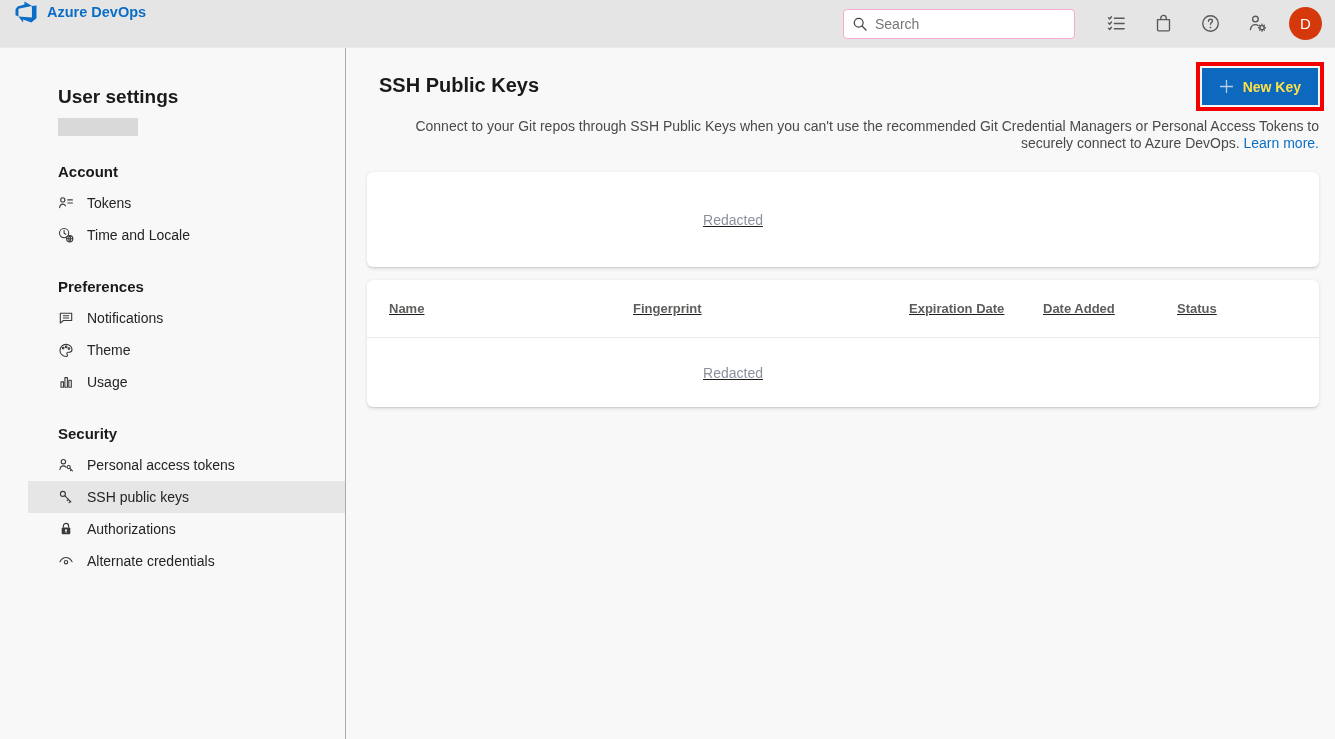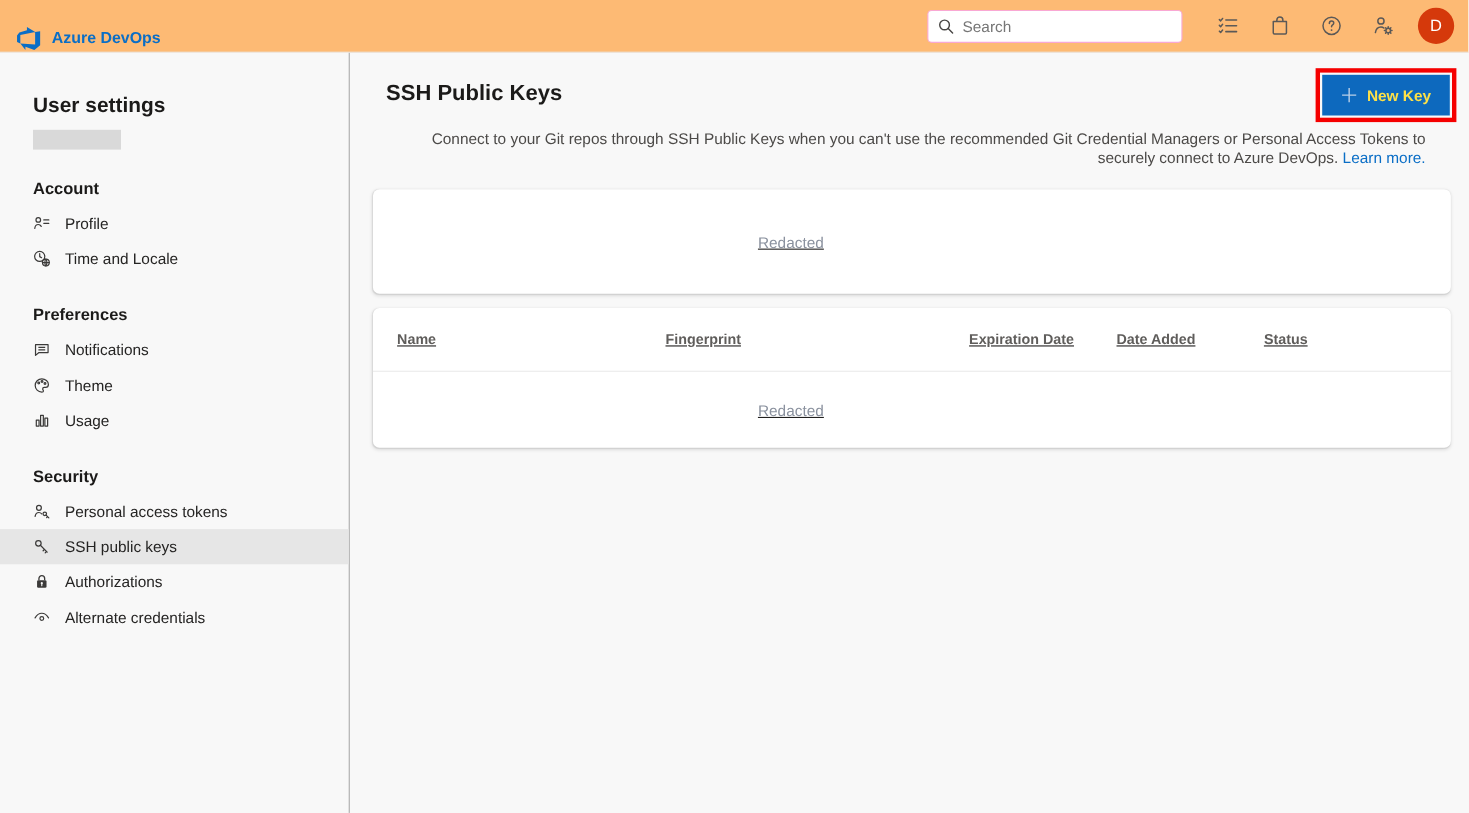--- a/index.html
+++ b/index.html
@@ -3,22 +3,22 @@
 <meta charset="utf-8">
 <style>
   * { margin:0; padding:0; box-sizing:border-box; }
   html,body { width:1335px; height:739px; overflow:hidden; }
   body {
     font-family:"Liberation Sans","DejaVu Sans",sans-serif;
     background:#f8f8f8; color:#201f1e; font-size:14px;
   }
   
   .topbar {
-    height:48px; background:#fdba74; border-bottom:1px solid #eaeaea;
-    display:flex; align-items:flex-end; padding:0 13px 0 14px;
+    height:48px; background:#e5e5e5; border-bottom:1px solid #eaeaea;
+    display:flex; align-items:flex-start; padding:0 13px 0 14px;
   }
   .brand { display:flex; align-items:center; gap:9px; cursor:pointer; }
   .brand-name { color:#0a6ec6; font-weight:bold; font-size:14.5px; }
   .topbar-right { margin-left:auto; display:flex; align-items:center; }
   .searchbox {
     width:232px; height:30px; border:1px solid #f9a8d4; border-radius:4px;
     display:flex; align-items:center; padding:0 8px; gap:7px; background:#fff;
     margin-right:18px;
   }
   .searchbox input {
@@ -29,21 +29,21 @@
   .icon-btn {
     width:47px; height:47px; display:flex; align-items:center; justify-content:center;
     cursor:pointer;
   }
   .avatar {
     width:33px; height:33px; border-radius:50%; background:#d5390b; color:#fff;
     display:flex; align-items:center; justify-content:center;
     font-size:15px; margin-left:8px; cursor:pointer;
   }
   
-  .shell { display:flex; height:691px; }
+  .shell { display:flex; height:691px;margin-left:28px; }
   .sidebar {
     width:318px; min-width:318px; background:#f8f8f8;
     border-right:1px solid #ababab; padding-top:24px;
   }
   .sidebar-title { font-size:19px; font-weight:bold; color:#1b1a19; margin:14px 0 10px 30px; }
   .redacted-bar { width:80px; height:18px; background:#d9d9d9; margin-left:30px; }
   .section-label { font-size:15px; font-weight:bold; color:#1b1a19; margin:27px 0 7px 30px; }
   .nav-item {
     height:32px; display:flex; align-items:center; gap:13px;
     padding-left:30px; cursor:pointer; color:#252423; font-size:14px;
@@ -144,21 +144,21 @@
 
     <div class="section-label">Account</div>
     <div class="nav-item">
       <span class="nicon">
         <svg width="16" height="16" viewBox="0 0 16 16" fill="none" stroke="#3b3a39" stroke-width="1.1" stroke-linecap="round" stroke-linejoin="round">
             <circle cx="4.8" cy="4.9" r="2.1"></circle>
             <path d="M1.6 12.6c.3-2.2 1.6-3.5 3.2-3.5 1.1 0 2.1.6 2.7 1.7"></path>
             <path d="M9.8 4.9h4.6M9.8 8h4.6"></path>
           </svg>
       </span>
-      <span>Profile</span>
+      <span>Tokens</span>
     </div>
     <div class="nav-item">
       <span class="nicon">
         <svg width="16" height="16" viewBox="0 0 16 16" fill="none" stroke="#3b3a39" stroke-width="1.1" stroke-linecap="round" stroke-linejoin="round">
             <circle cx="6.1" cy="6.1" r="4.6"></circle>
             <path d="M6.1 3.6v2.7l1.7 1"></path>
             <circle cx="11.7" cy="11.7" r="3.1" fill="#f8f8f8"></circle>
             <path d="M8.6 11.7h6.2M11.7 8.6c1.2 1 1.2 5.2 0 6.2M11.7 8.6c-1.2 1-1.2 5.2 0 6.2"></path>
           </svg>
       </span>

